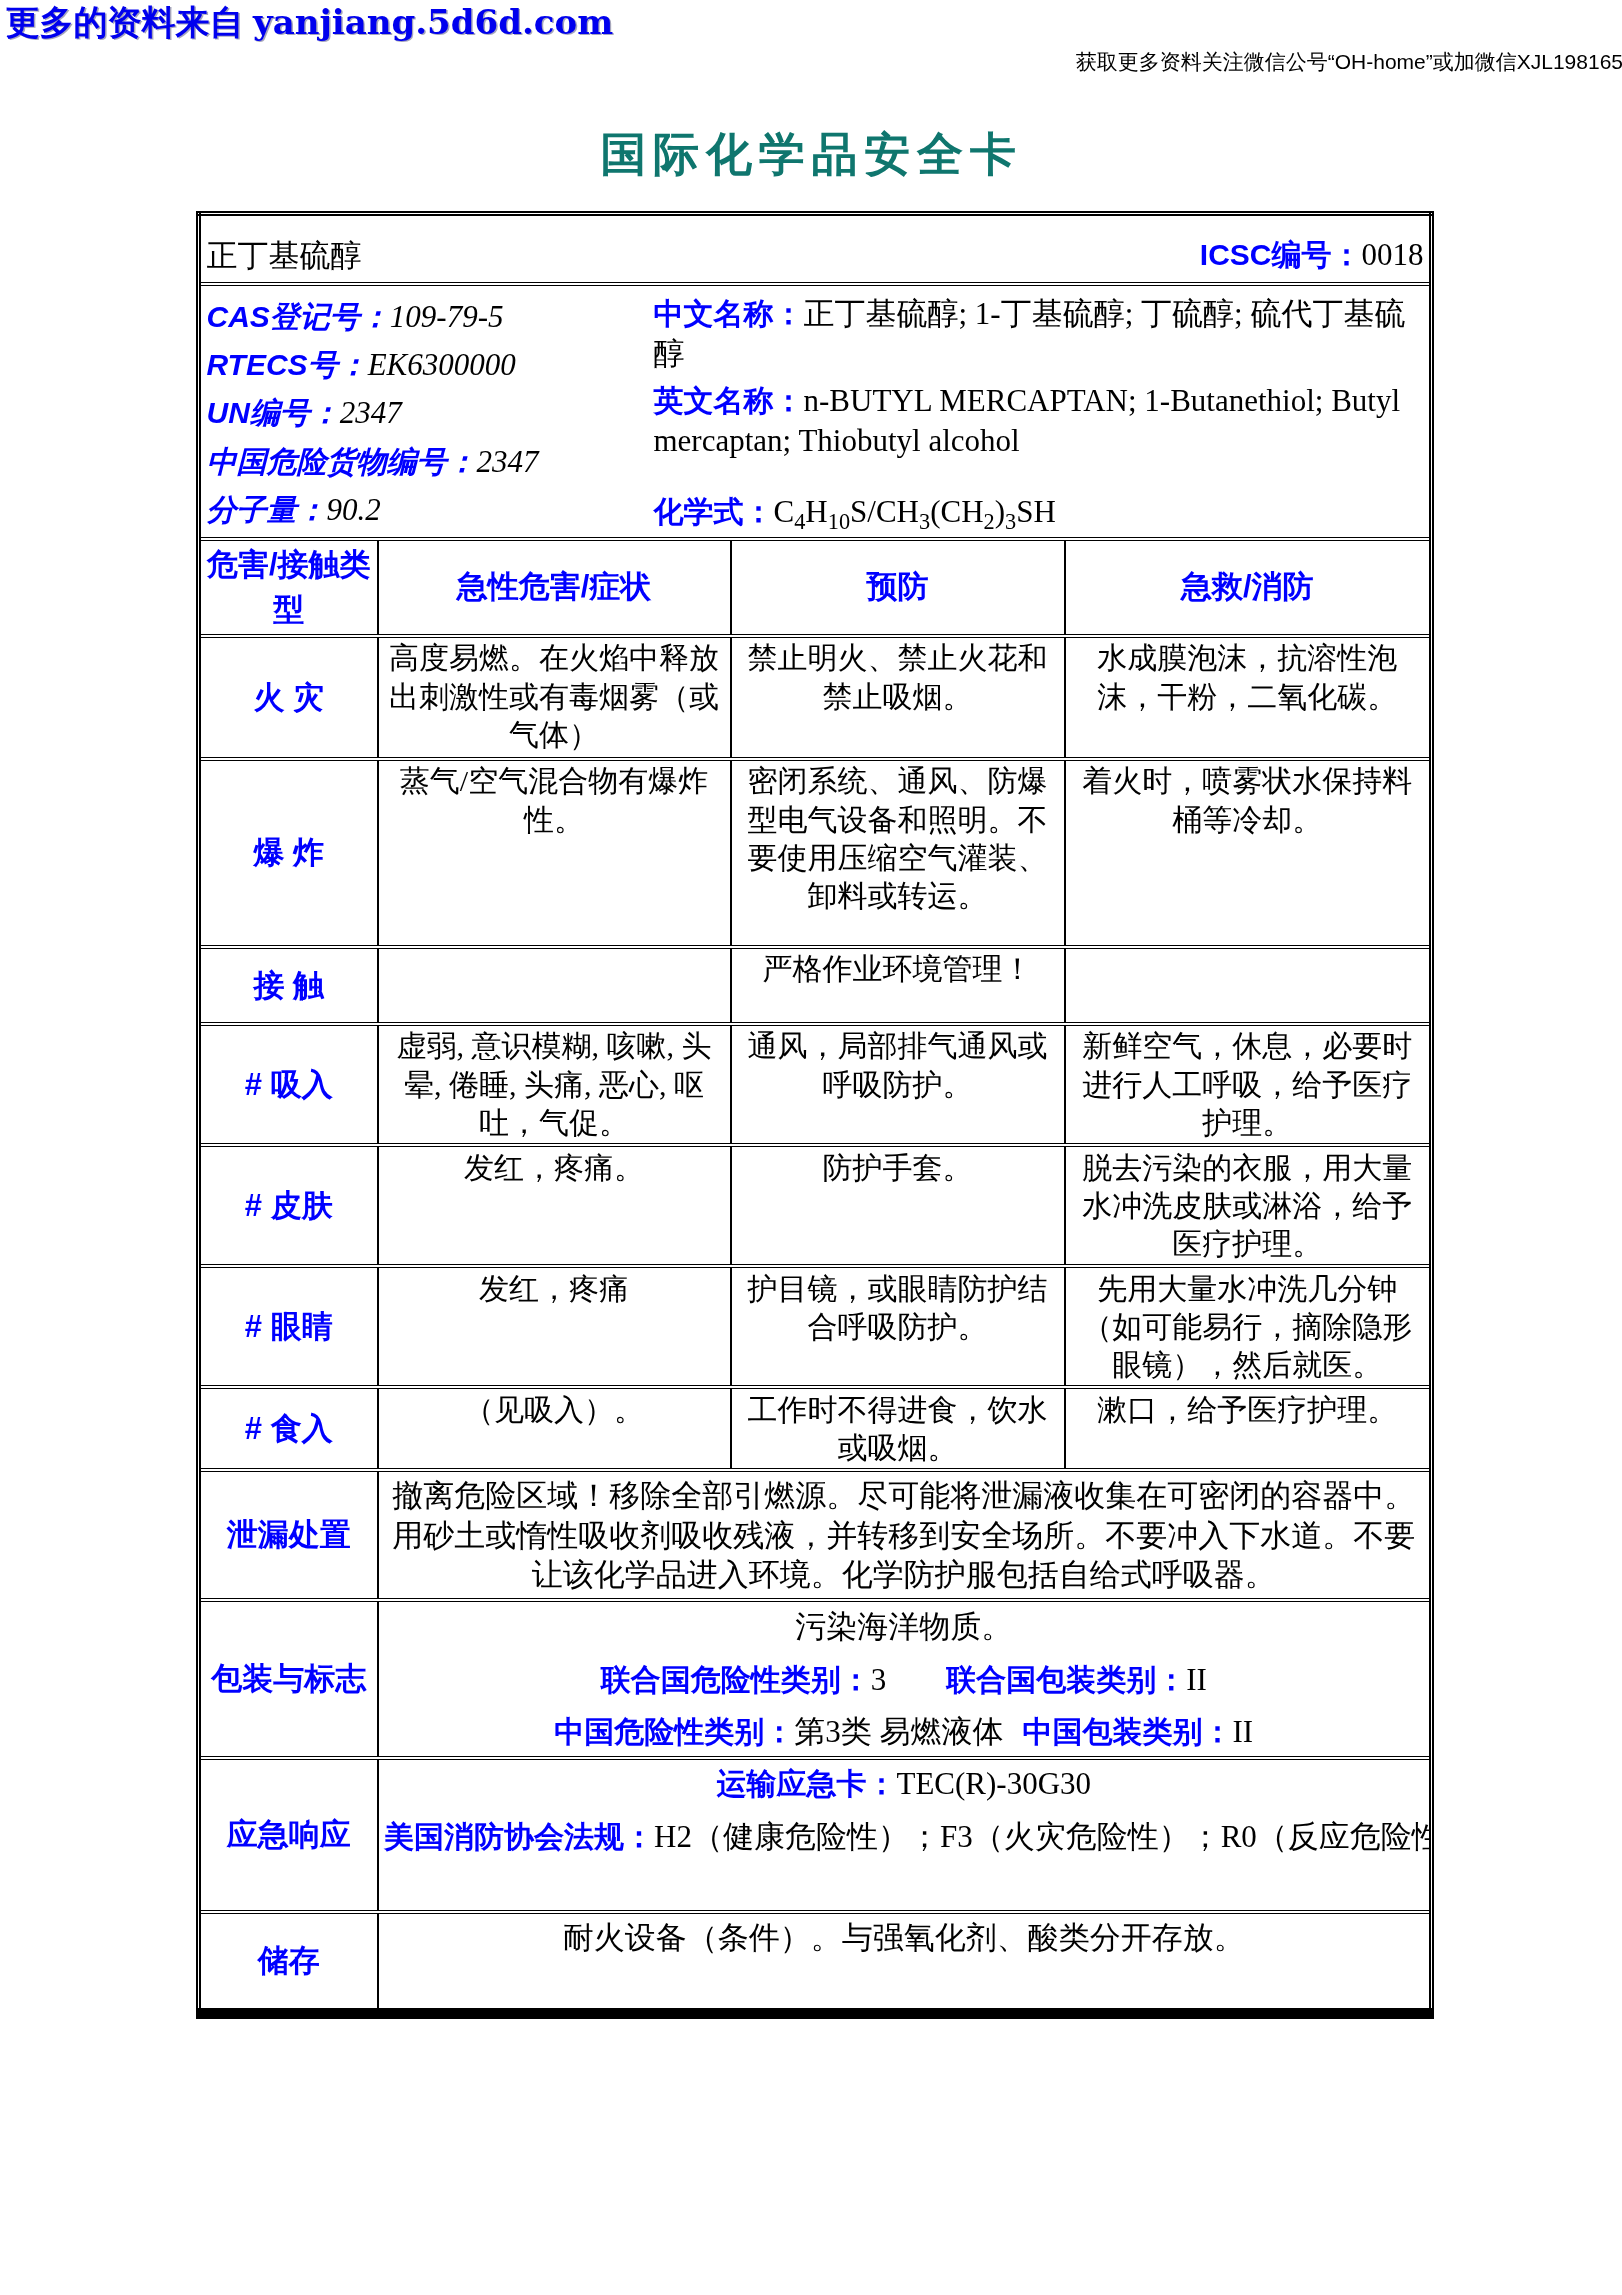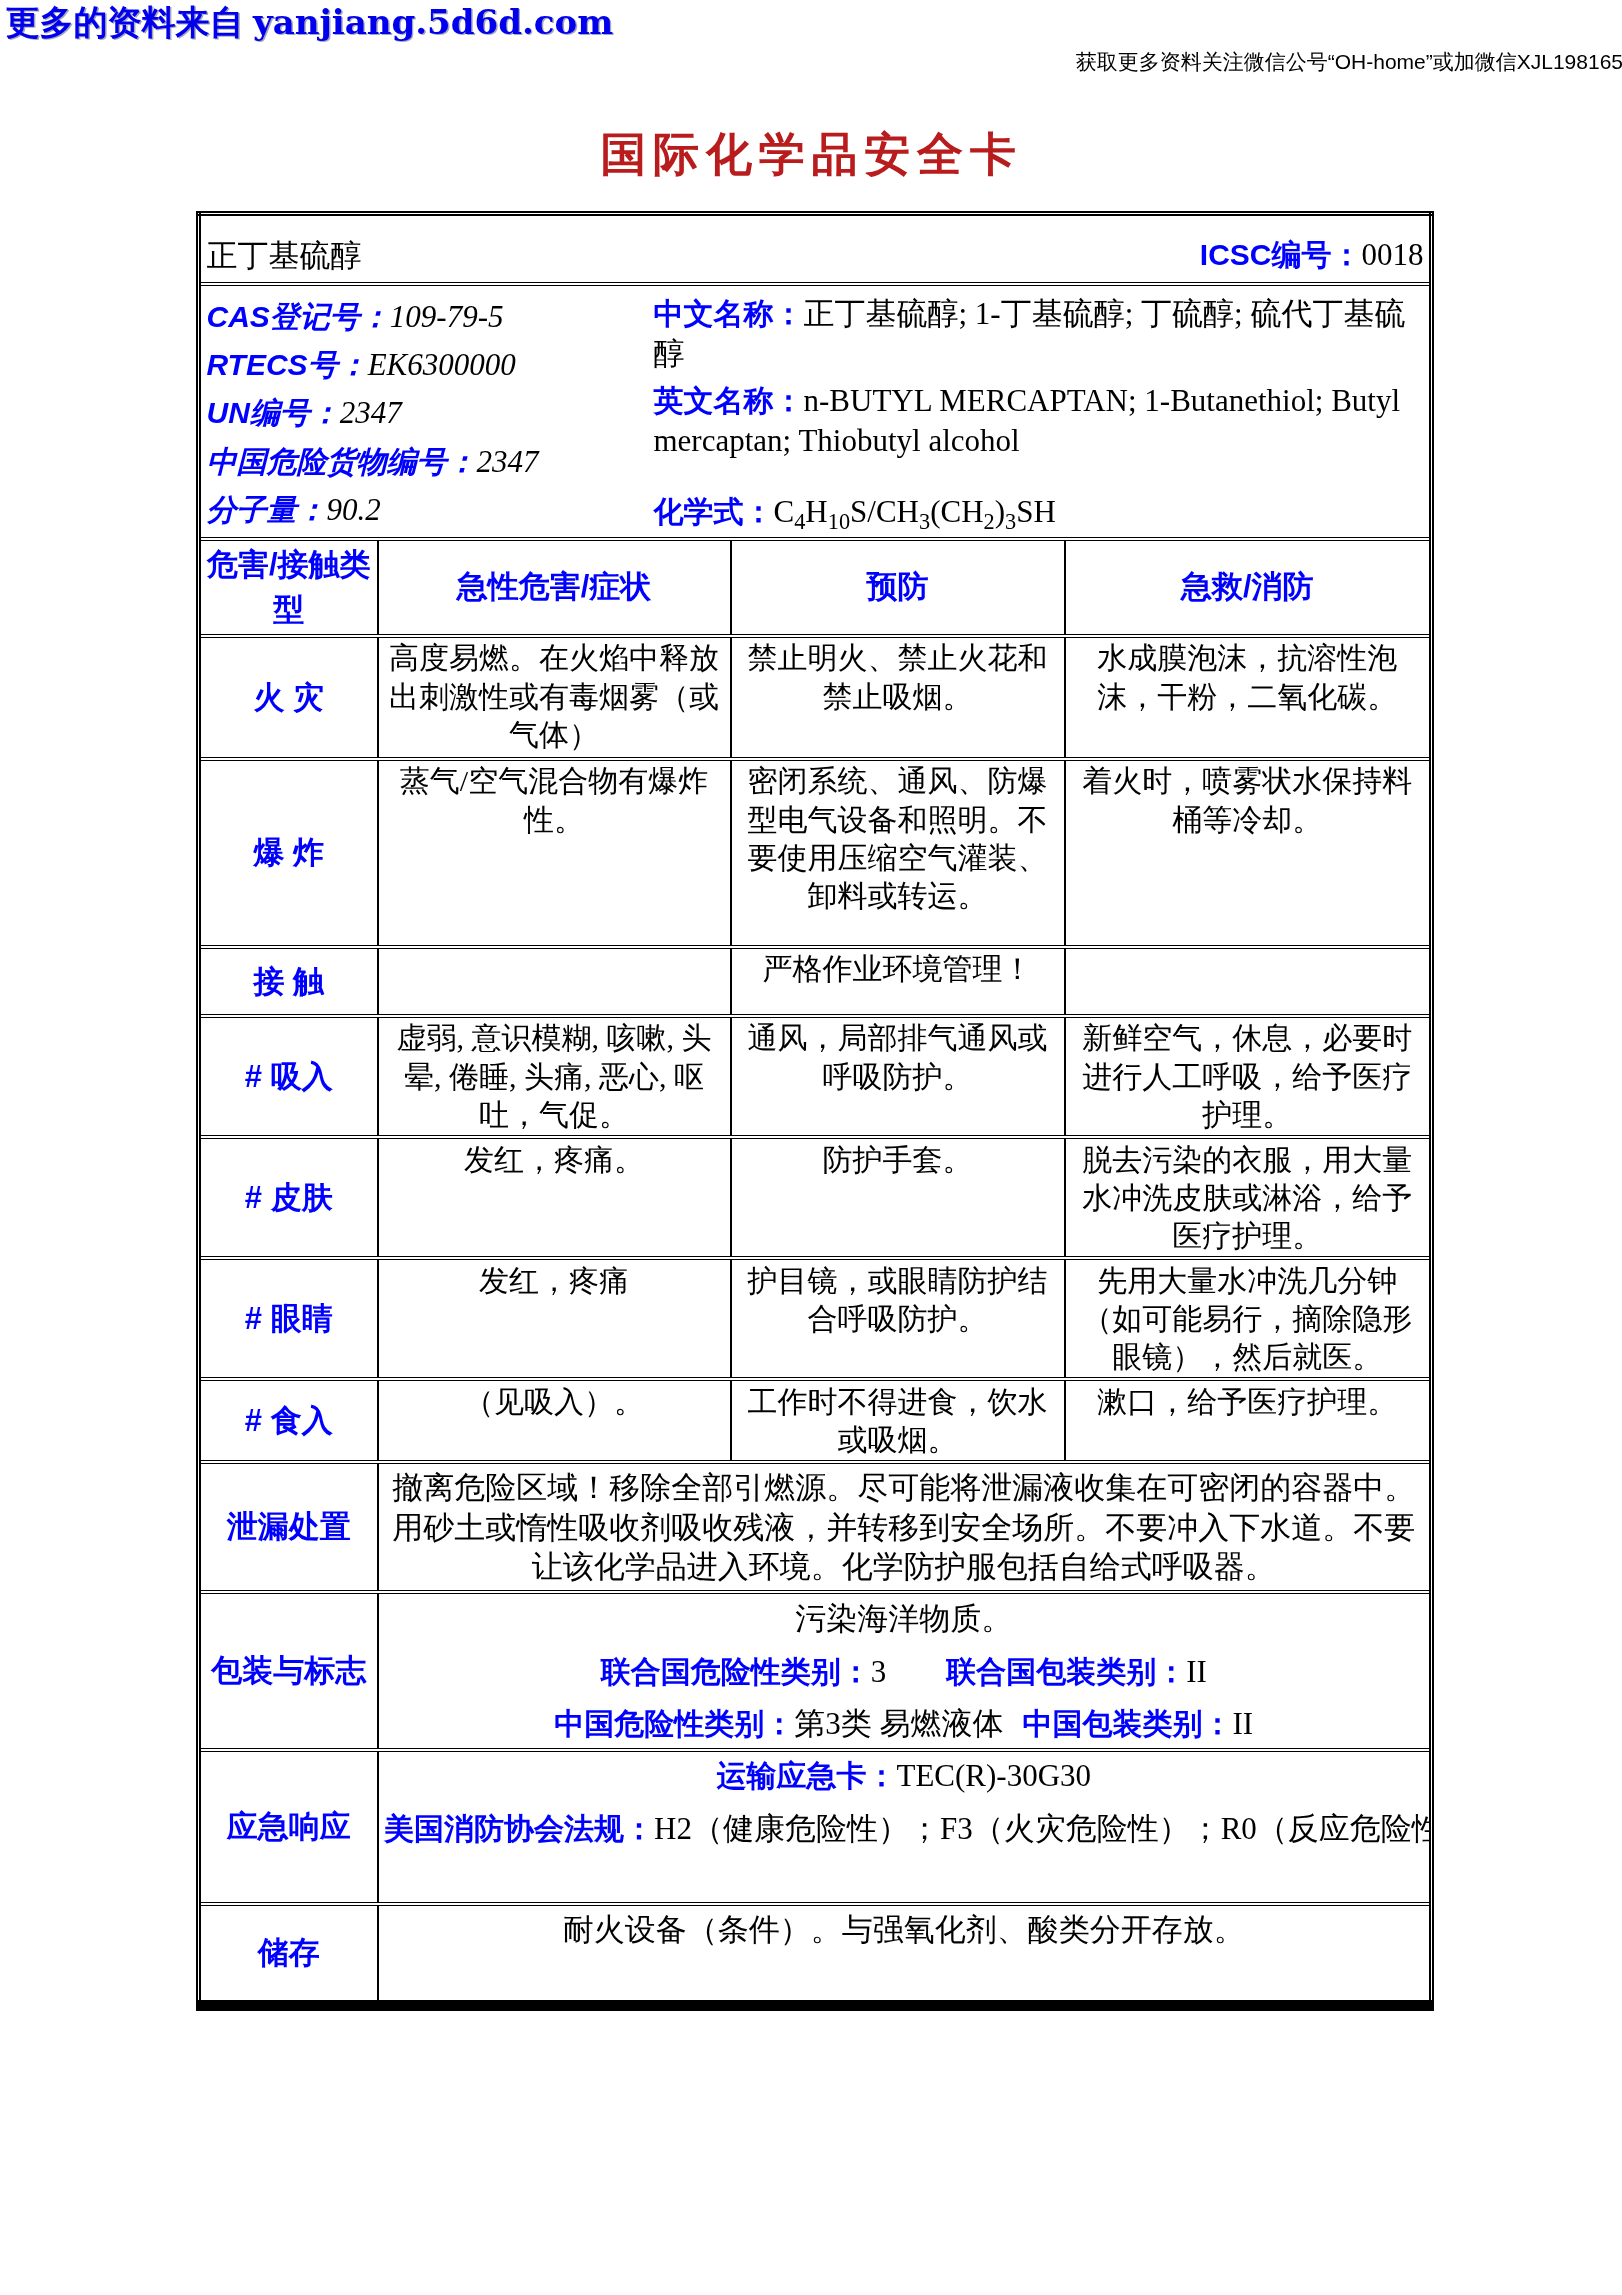--- a/index.html
+++ b/index.html
@@ -11,21 +11,21 @@
     margin:4.1px 0 0 5.5px;font-size:34px;font-weight:bold;color:#0000ee;
     font-family:"DejaVu Serif","Liberation Serif",serif;line-height:1.1;
     text-shadow:1.4px 1.4px 0 rgba(0,0,60,.35);
   }
   .site-url{margin-left:9.5px;}
   .wechat{
     margin-top:6.8px;text-align:right;font-size:21px;color:#000;
     font-family:"Liberation Sans","DejaVu Sans",sans-serif;
   }
   .doc-title{
-    margin:48px 0 24.5px 0;text-align:center;color:#b91c1c;
+    margin:48px 0 24.5px 0;text-align:center;color:#0f766e;
     font-size:46px;font-weight:bold;letter-spacing:6.8px;
     font-family:"Liberation Sans","DejaVu Sans",sans-serif;
   }
   table.card{
     width:1233px;margin-left:196px;table-layout:fixed;
     border-collapse:collapse;background:#fff;
     border:5.5px double #000;border-bottom:11px solid #000;
   }
   .card col.c1{width:179px;} .card col.c2{width:353px;}
   .card col.c3{width:334px;} .card col.c4{width:367px;}
@@ -134,21 +134,21 @@
         <td class="cell">高度易燃。在火焰中释放出刺激性或有毒烟雾（或气体）</td>
         <td class="cell">禁止明火、禁止火花和禁止吸烟。</td>
         <td class="cell">水成膜泡沫，抗溶性泡沫，干粉，二氧化碳。</td>
       </tr>
       <tr style="height: 188px;">
         <th class="rlabel">爆 炸</th>
         <td class="cell">蒸气/空气混合物有爆炸性。</td>
         <td class="cell">密闭系统、通风、防爆型电气设备和照明。不要使用压缩空气灌装、卸料或转运。</td>
         <td class="cell">着火时，喷雾状水保持料桶等冷却。</td>
       </tr>
-      <tr style="height: 69px;">
+      <tr style="height: 77px;">
         <th class="rlabel">接 触</th>
         <td class="cell"></td>
         <td class="cell">严格作业环境管理！</td>
         <td class="cell"></td>
       </tr>
       <tr style="height: 113px;">
         <th class="rlabel"># 吸入</th>
         <td class="cell">虚弱, 意识模糊, 咳嗽, 头晕, 倦睡, 头痛, 恶心, 呕吐，气促。</td>
         <td class="cell">通风，局部排气通风或呼吸防护。</td>
         <td class="cell">新鲜空气，休息，必要时进行人工呼吸，给予医疗护理。</td>

